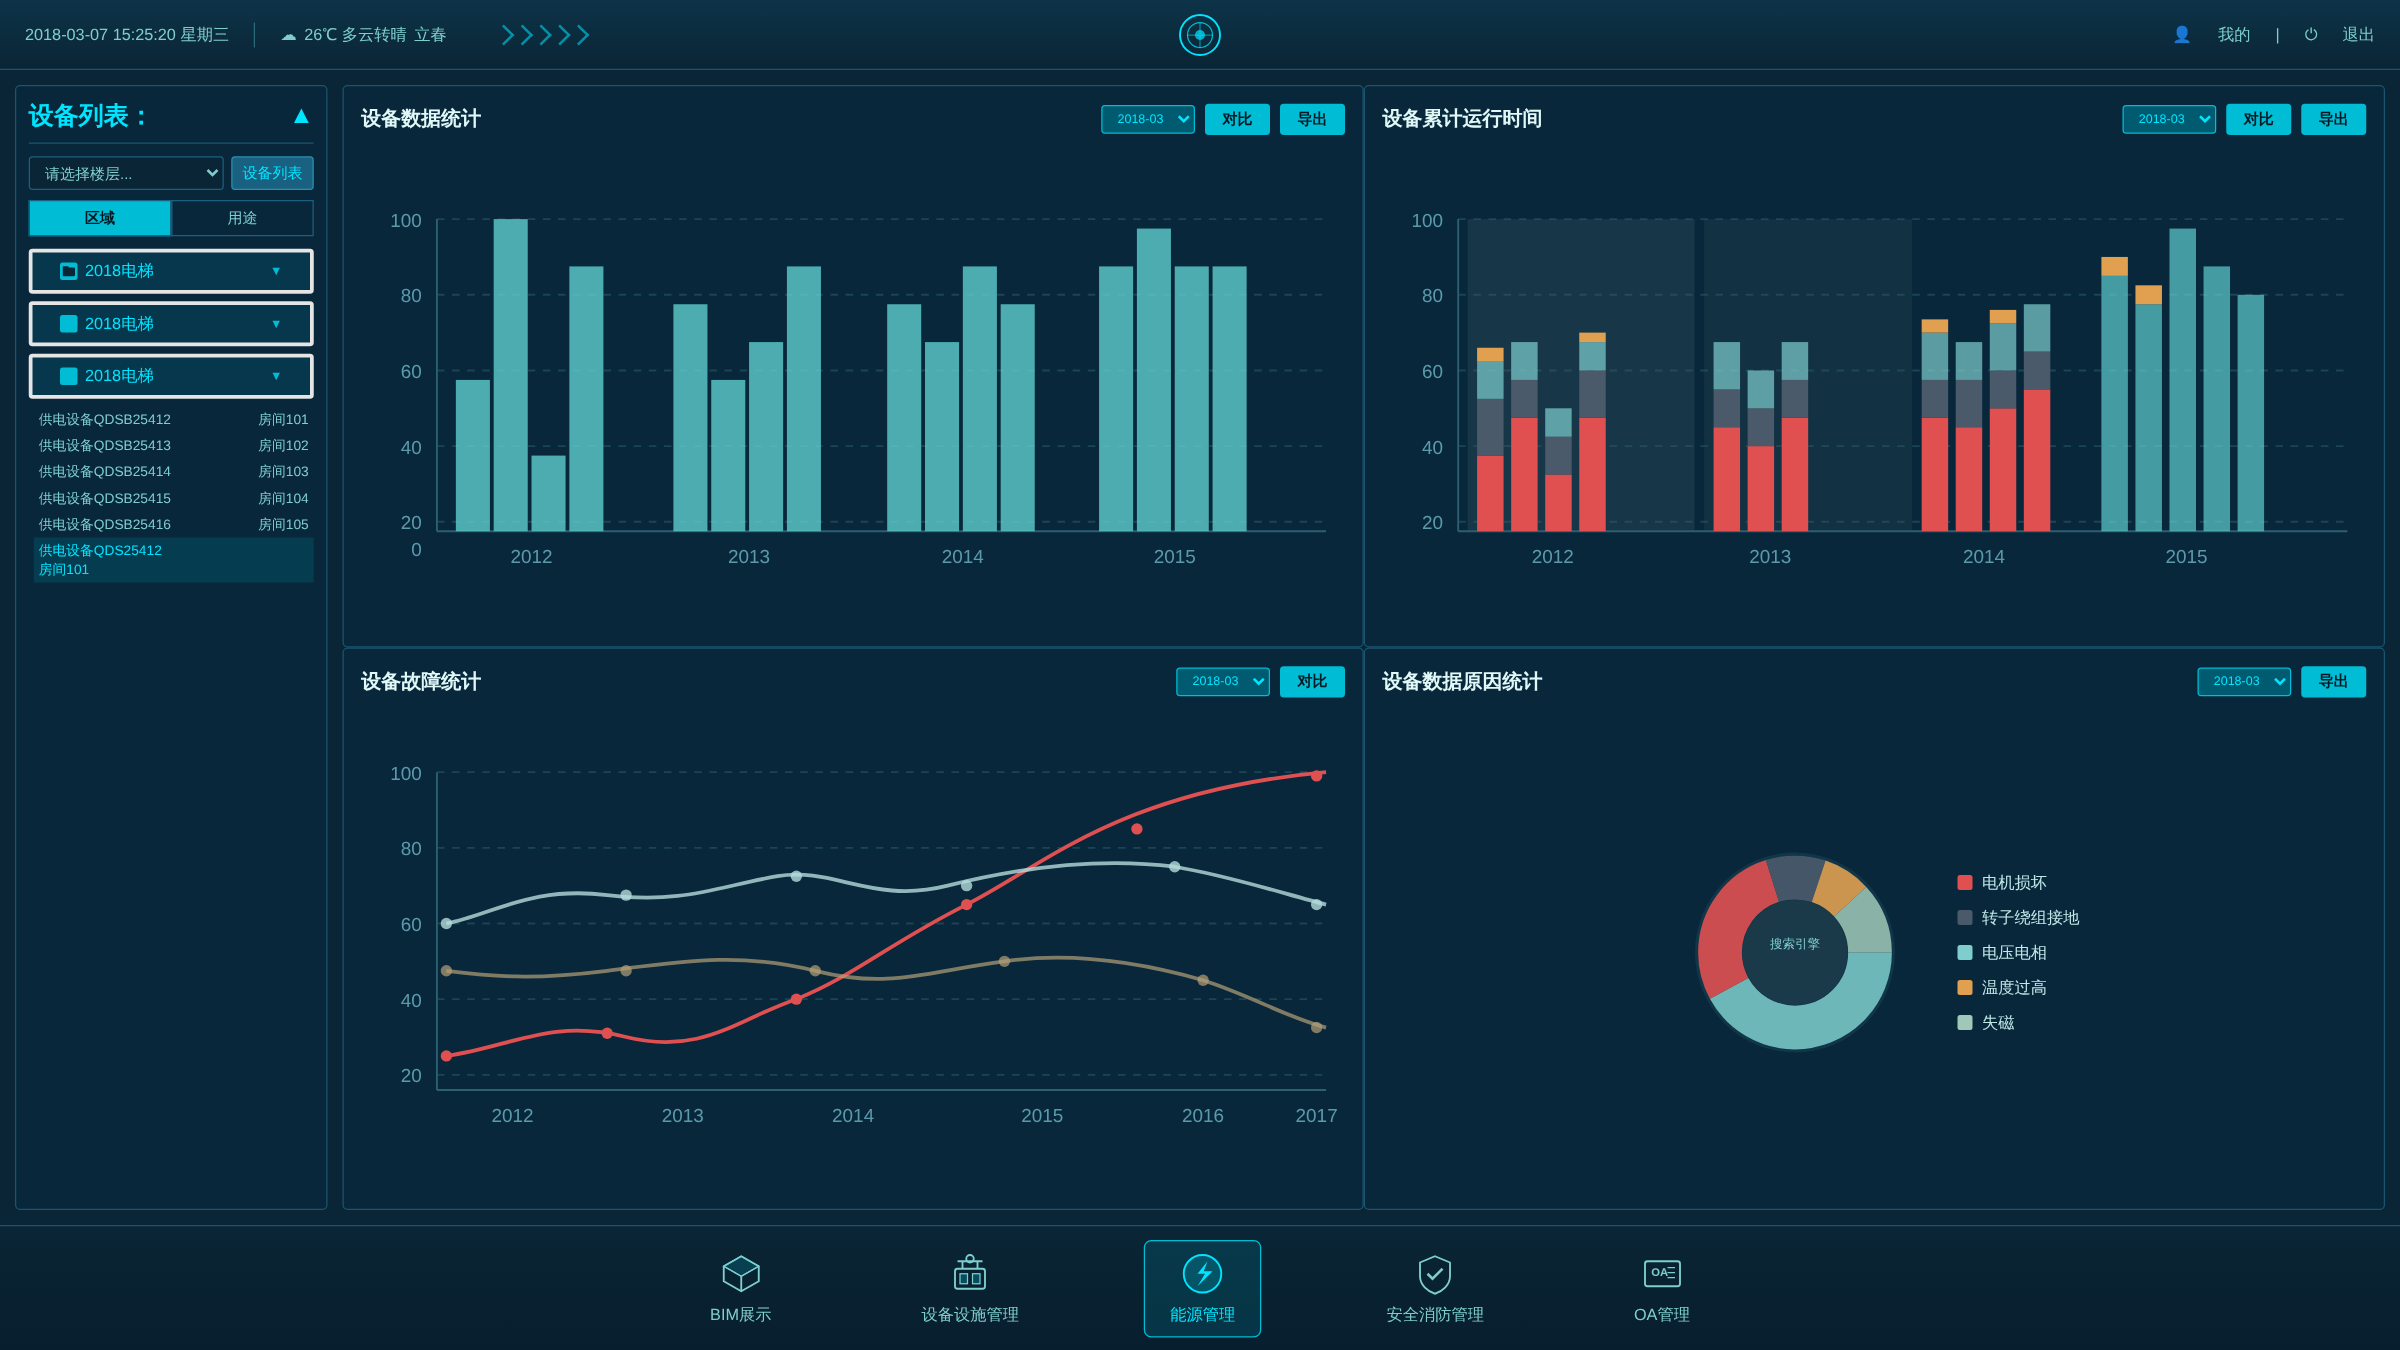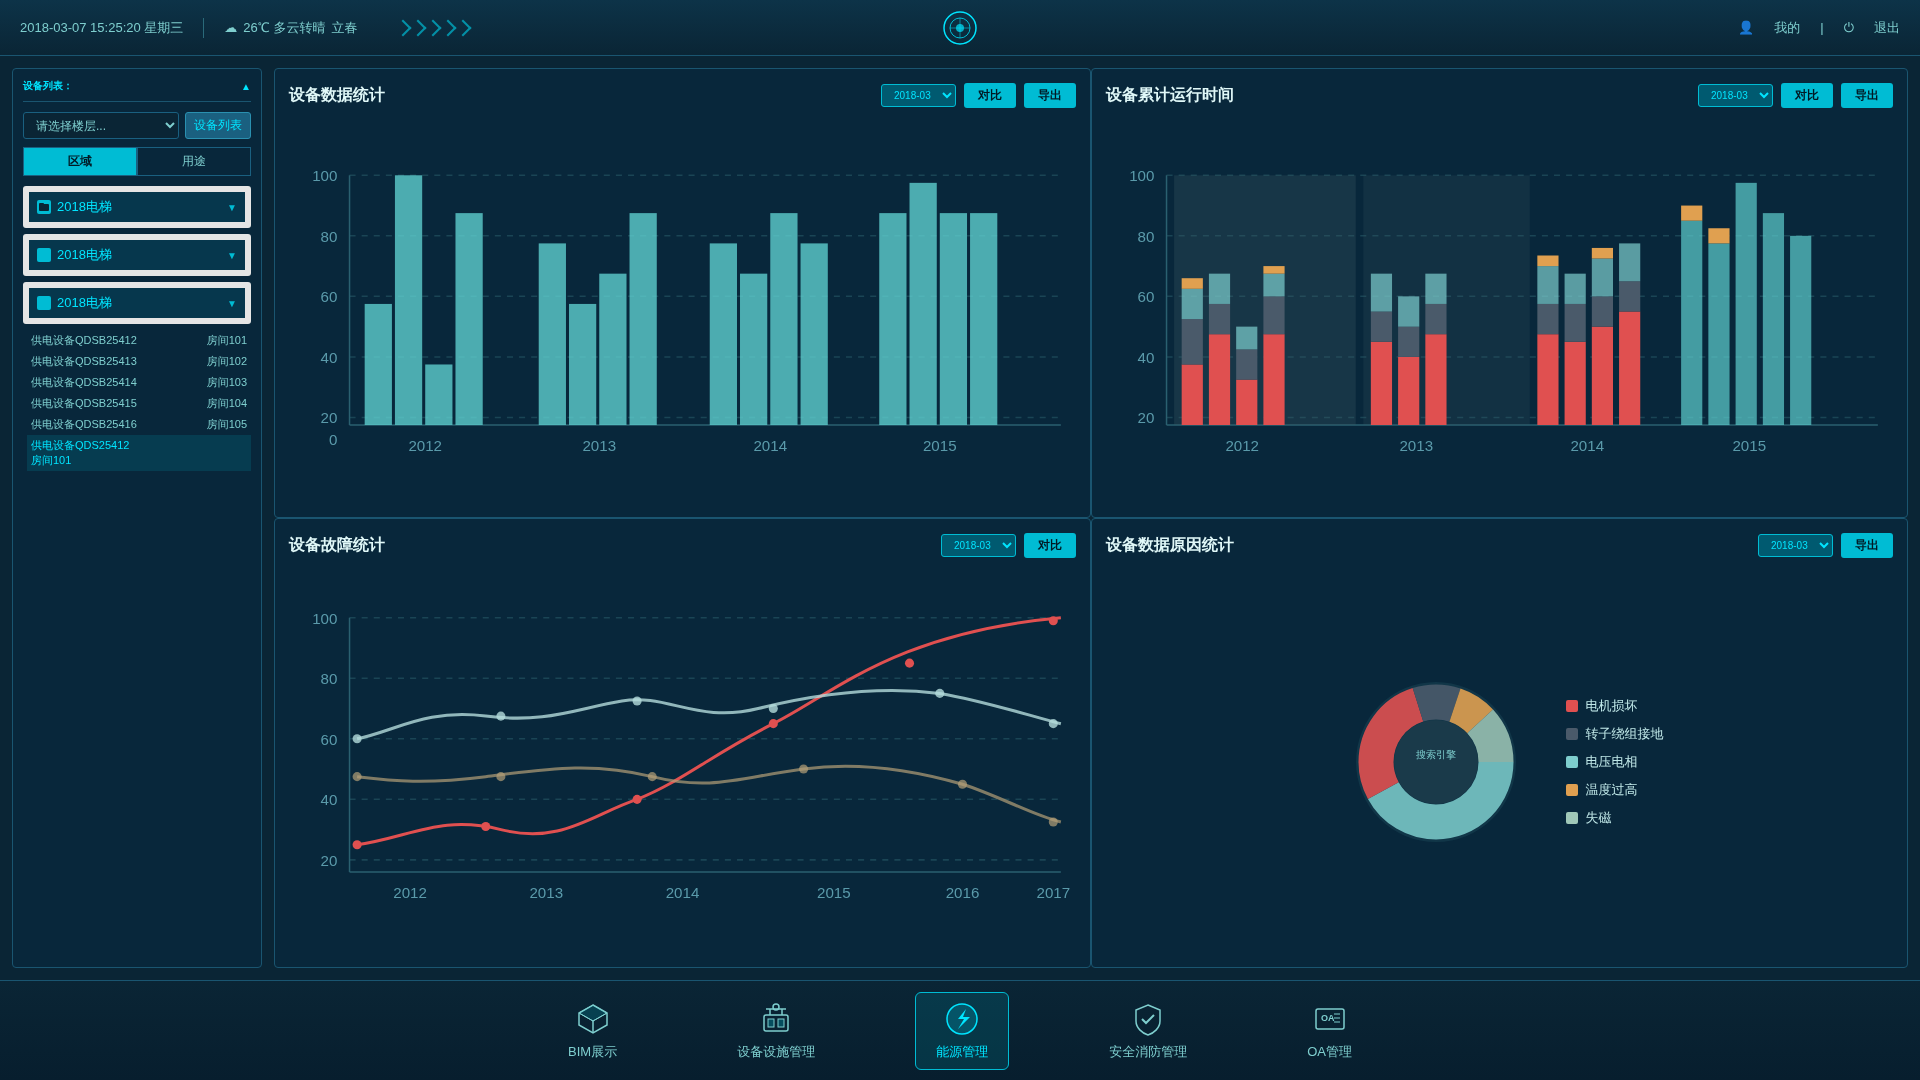--- a/index.html
+++ b/index.html
@@ -98,21 +98,21 @@
       border-radius: 4px;
       margin: 12px 0 12px 12px;
       padding: 10px;
       flex-shrink: 0;
     }
     .sidebar-header {
       display: flex;
       justify-content: space-between;
       align-items: center;
       color: #00e5ff;
-      font-size: 10px;
+      font-size: 20px;
       font-weight: bold;
       margin-bottom: 10px;
       border-bottom: 1px solid #1a5570;
       padding-bottom: 8px;
     }
     .sidebar-controls {
       display: flex;
       gap: 6px;
       margin-bottom: 8px;
     }
@@ -152,24 +152,24 @@
       color: #001a25;
       font-weight: bold;
     }
     .tab-btn.inactive {
       background: transparent;
       color: #7ecece;
     }
 
     .tree-item {
       background: rgba(0, 150, 180, 0.15);
-      border: 6px solid #e5e5e5;
+      border: 3px solid #e5e5e5;
       border-radius: 3px;
       margin-bottom: 6px;
-      padding: 6px 8px;
+      padding: 6px 22px;
       display: flex;
       align-items: center;
       justify-content: space-between;
       cursor: pointer;
       color: #00e5ff;
       font-size: 13px;
     }
     .tree-item-icon {
       width: 14px;
       height: 14px;

